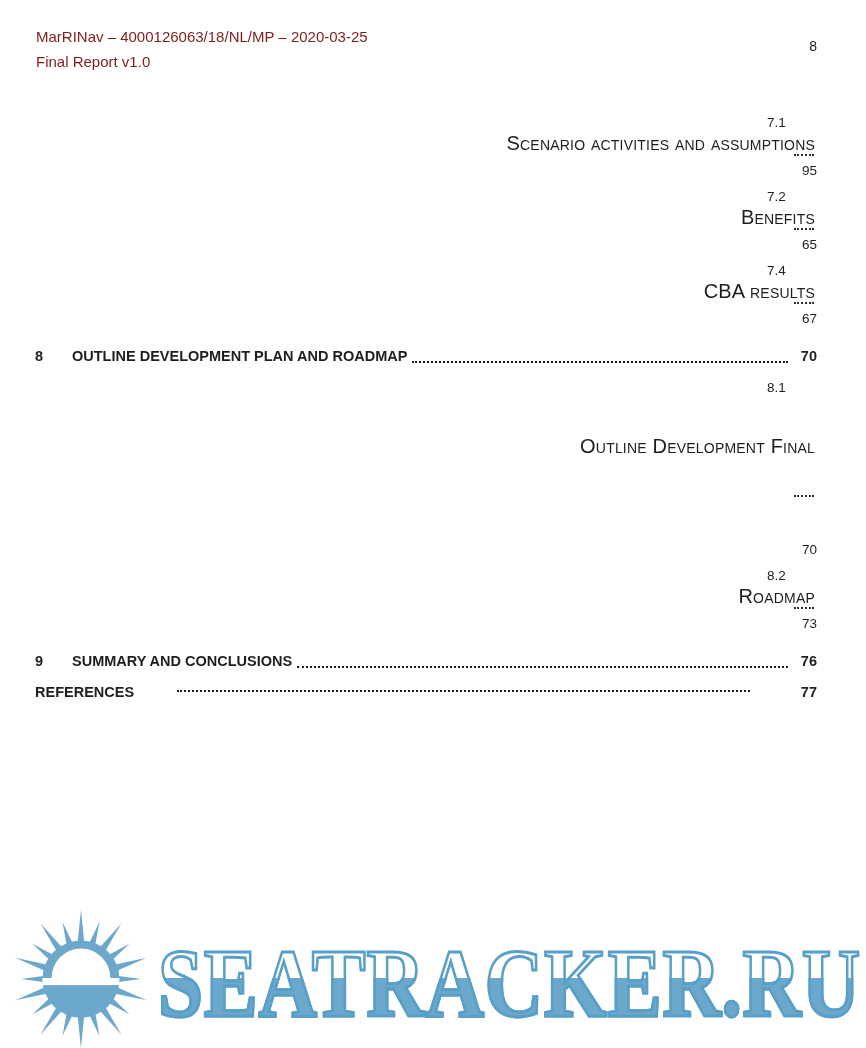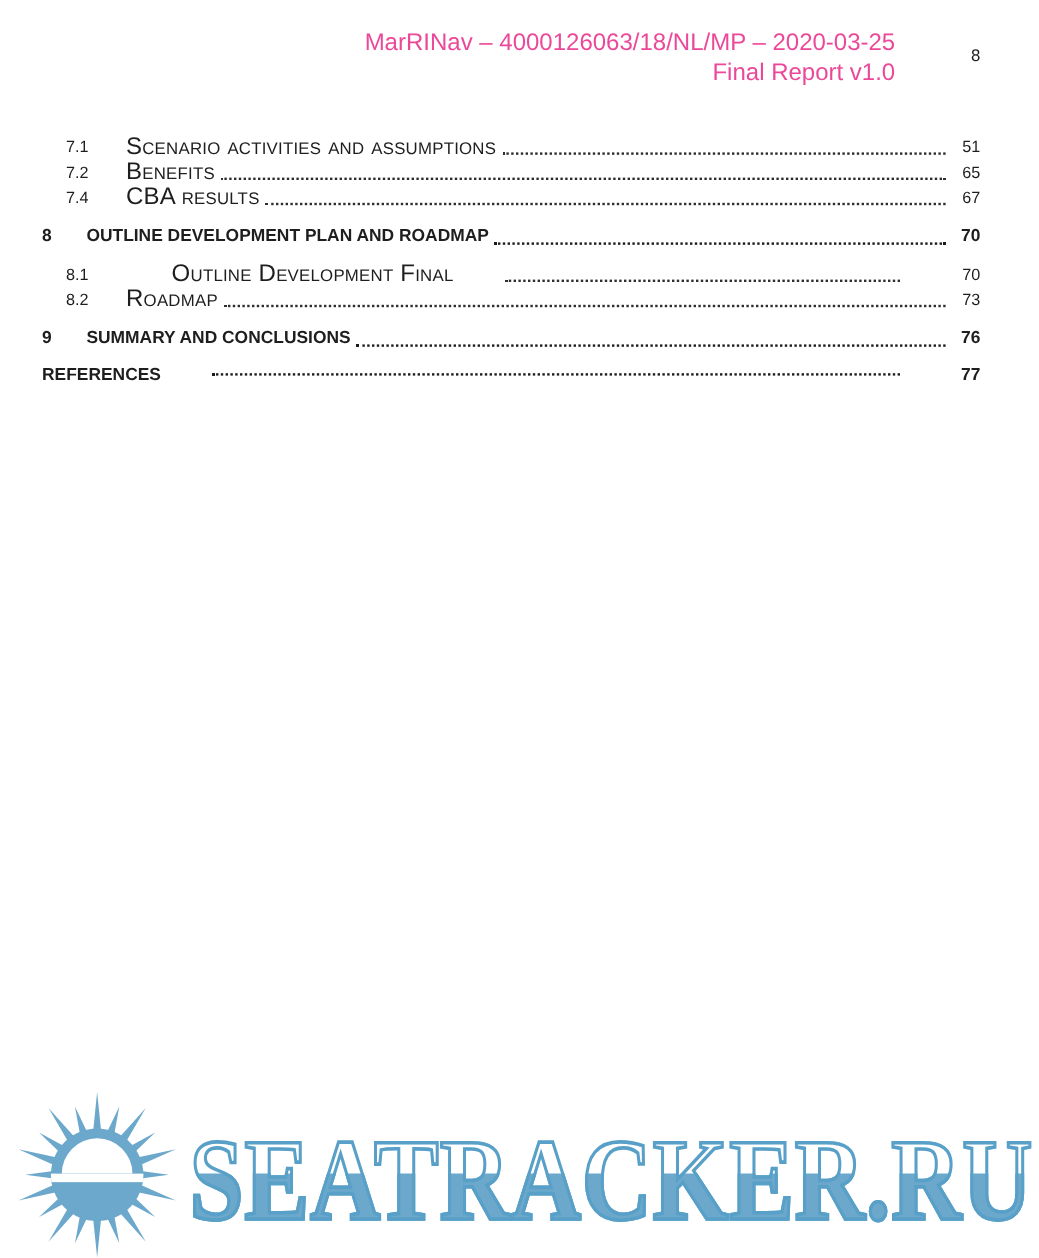--- a/index.html
+++ b/index.html
@@ -6,39 +6,39 @@
   .page{
     position:relative;
     width:866px;height:1048px;
     background:#ffffff;
     overflow:hidden;
     font-family:"Liberation Sans", sans-serif;
     color:#1e1e1e;
   }
   
   .doc-header{position:absolute;top:24px;left:36px;right:120px;}
-  .doc-header .line{font-size:20px;line-height:25px;color:#ec4899;text-align:right;}
+  .doc-header .line{font-size:15px;line-height:25px;color:#7f1d1d;}
   .page-number{
     position:absolute;top:38px;right:49px;
     font-size:14px;color:#1e1e1e;
   }
   
   .toc{position:absolute;top:112px;left:35px;right:49px;}
   .toc-row{display:flex;align-items:flex-end;line-height:21px;}
   .toc-row .toc-num{flex:0 0 auto;}
   .toc-row .toc-label{flex:0 0 auto;padding-right:2px;white-space:nowrap;}
   .toc-row .leader{
     flex:1 1 auto;
     border-bottom:2px dotted #2e2e2e;
     margin:0 3px 4px 3px;
     min-width:20px;
   }
   .toc-row .toc-page{flex:0 0 26px;text-align:right;}
   
-  .toc-row.level2{font-size:13.5px;}
+  .toc-row.level2{font-size:13.5px;flex-direction:column;}
   .toc-row.level2 .toc-num{margin-left:20px;width:50px;}
   .toc-row.level2 .toc-label{
     font-variant:small-caps;
     font-variant-caps:small-caps;
     font-size:20px;
     letter-spacing:.2px;
   }
   
   .toc-row.level1{font-weight:700;font-size:14.5px;margin-top:12px;}
   .toc-row.level1 .toc-num{width:37px;}
@@ -72,21 +72,21 @@
     <div class="line">MarRINav – 4000126063/18/NL/MP – 2020-03-25</div>
     <div class="line">Final Report v1.0</div>
   </div>
   <div class="page-number">8</div>
 
   <div class="toc" id="toc">
       <div class="toc-row level2">
       <span class="toc-num">7.1</span>
       <span class="toc-label">Scenario activities and assumptions</span>
       <span class="leader"></span>
-      <span class="toc-page">51</span>
+      <span class="toc-page">95</span>
     </div>
       <div class="toc-row level2">
       <span class="toc-num">7.2</span>
       <span class="toc-label">Benefits</span>
       <span class="leader"></span>
       <span class="toc-page">65</span>
     </div>
       <div class="toc-row level2">
       <span class="toc-num">7.4</span>
       <span class="toc-label">CBA results</span>

